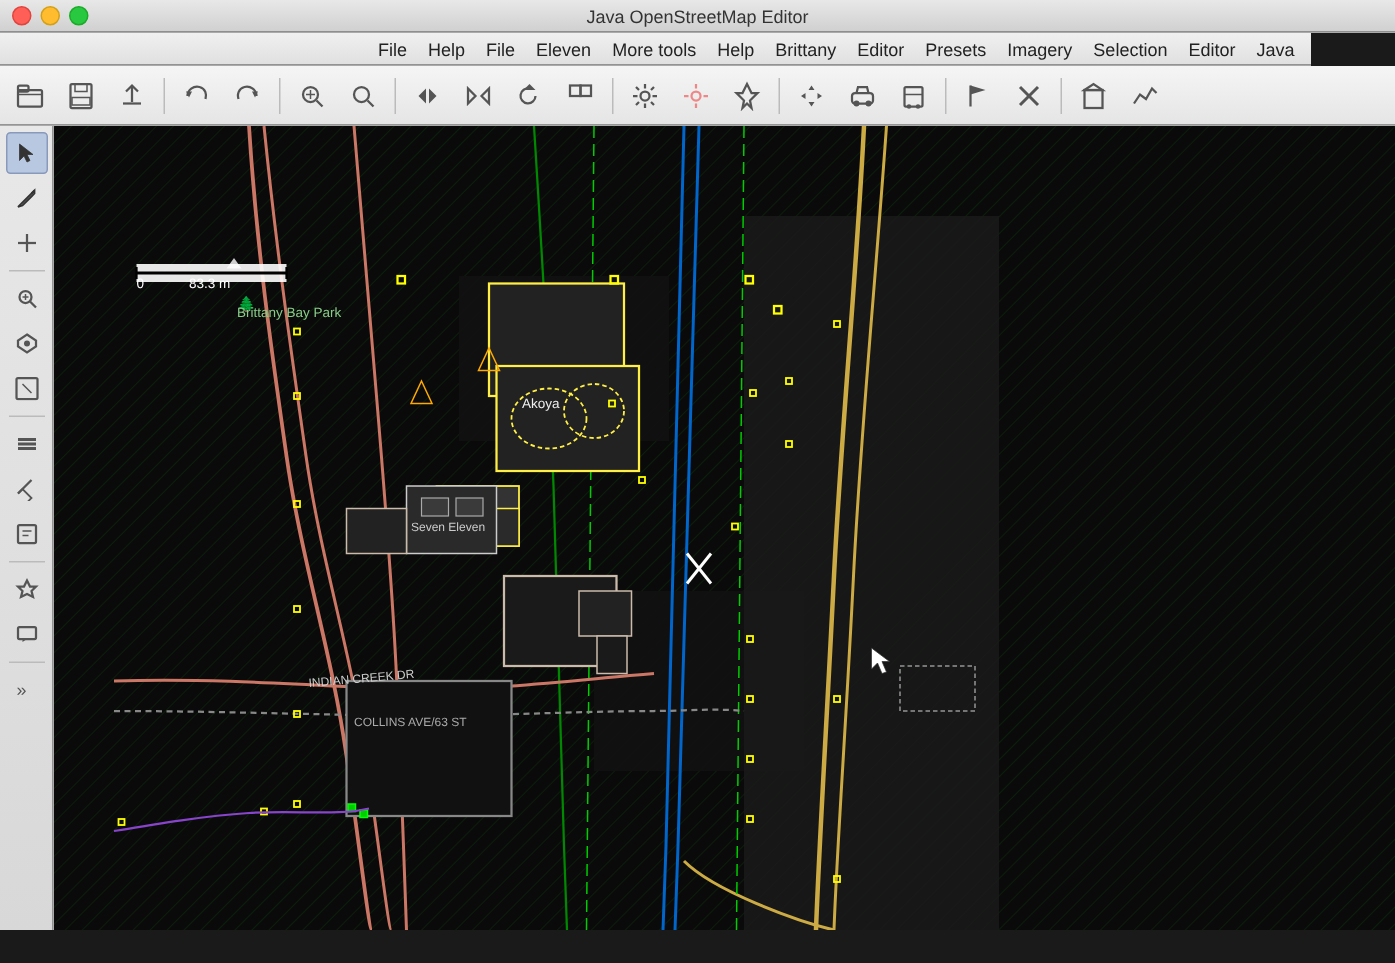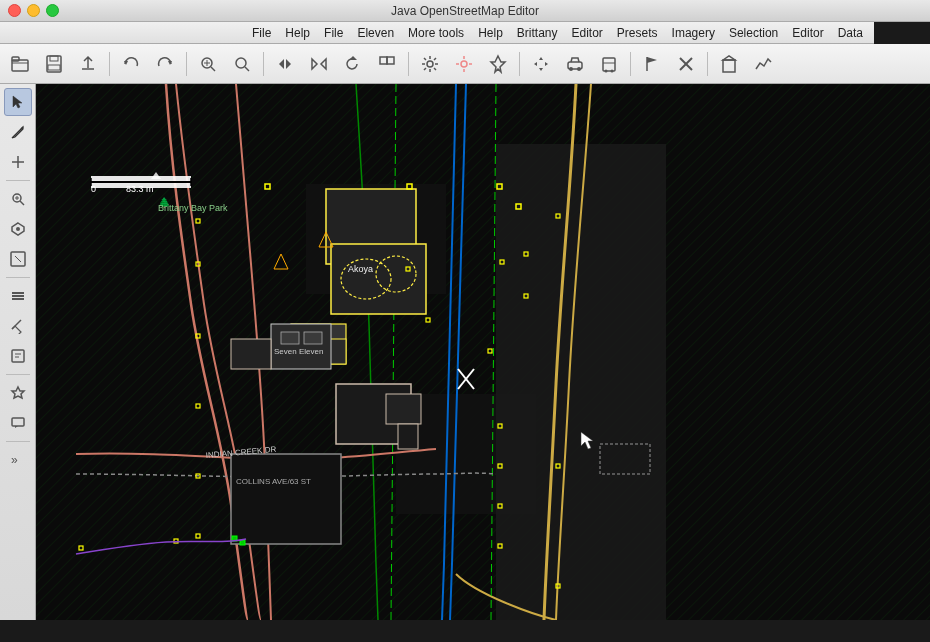--- a/index.html
+++ b/index.html
@@ -150,21 +150,21 @@
   <div class="menu-item">File</div>
   <div class="menu-item">Eleven</div>
   <div class="menu-item">More tools</div>
   <div class="menu-item">Help</div>
   <div class="menu-item">Brittany</div>
   <div class="menu-item">Editor</div>
   <div class="menu-item">Presets</div>
   <div class="menu-item">Imagery</div>
   <div class="menu-item">Selection</div>
   <div class="menu-item">Editor</div>
-  <div class="menu-item">Data</div>
+  <div class="menu-item">Java</div>
 </div>
 
 <div id="toolbar">
   <div class="tb-btn" title="Open">
     <svg width="20" height="20" viewBox="0 0 20 20">
         <rect x="2" y="6" width="16" height="11" rx="1" fill="none" stroke="#555" stroke-width="1.5"></rect>
         <path d="M2 9h16" stroke="#555" stroke-width="1"></path>
         <rect x="2" y="3" width="7" height="4" rx="1" fill="none" stroke="#555" stroke-width="1.5"></rect>
       </svg>
   </div>

